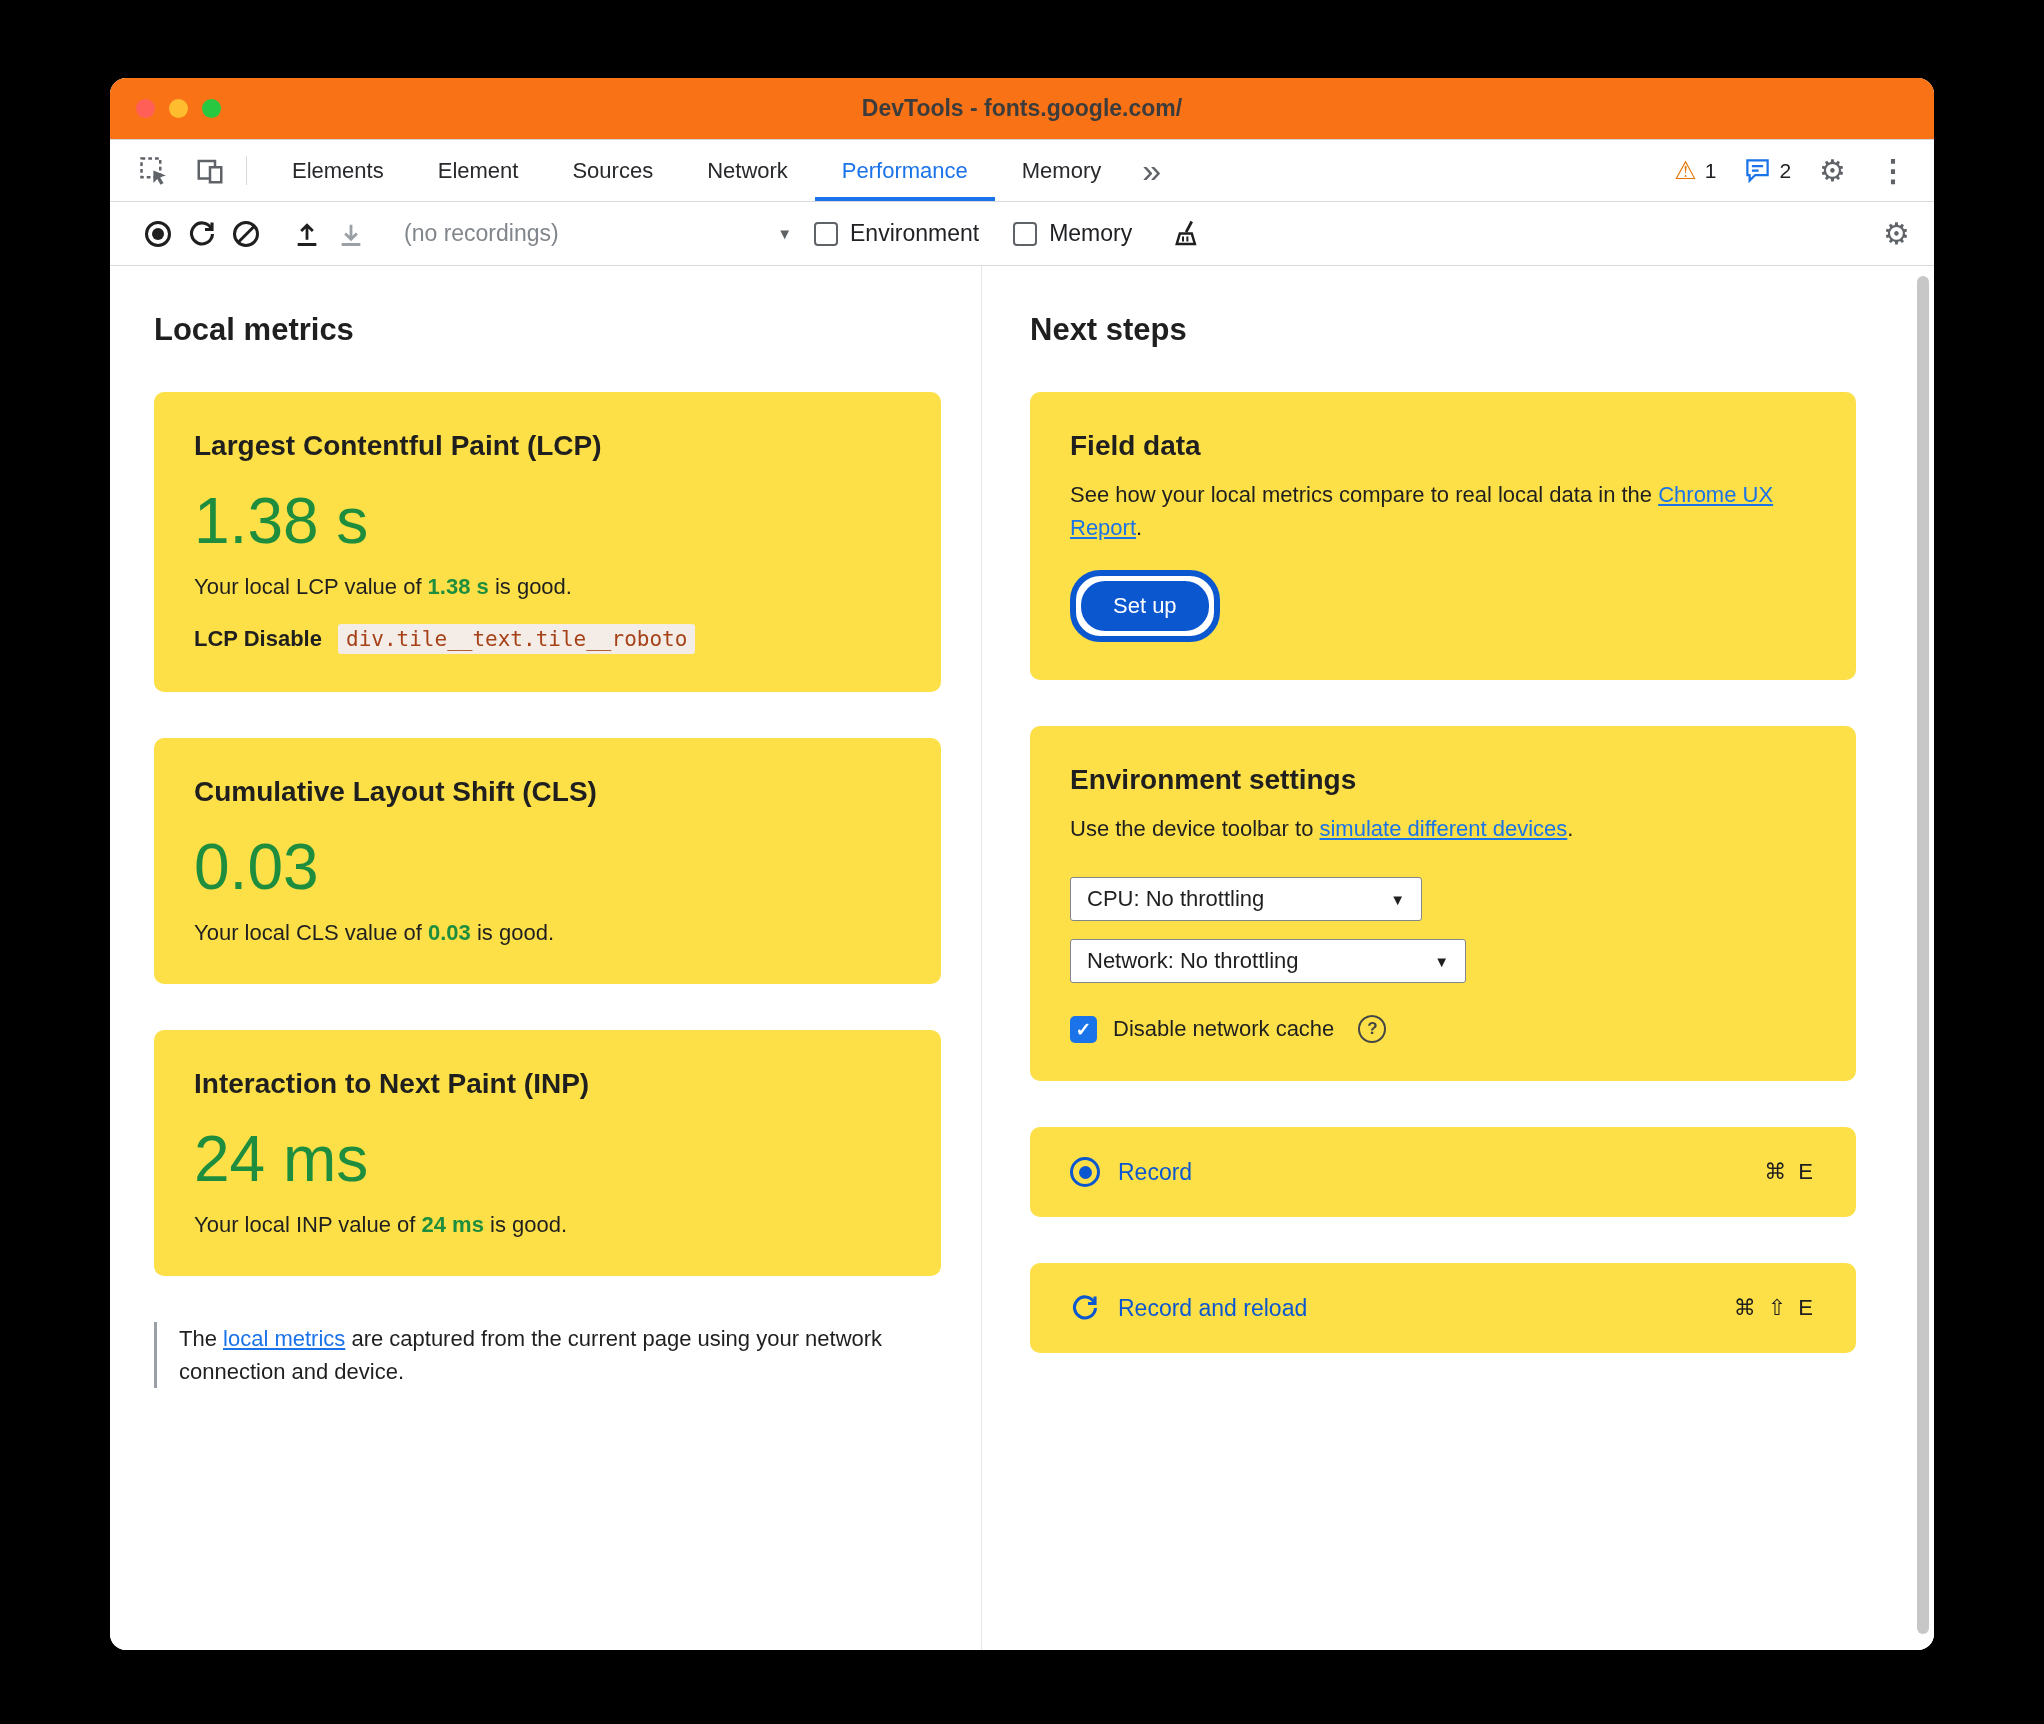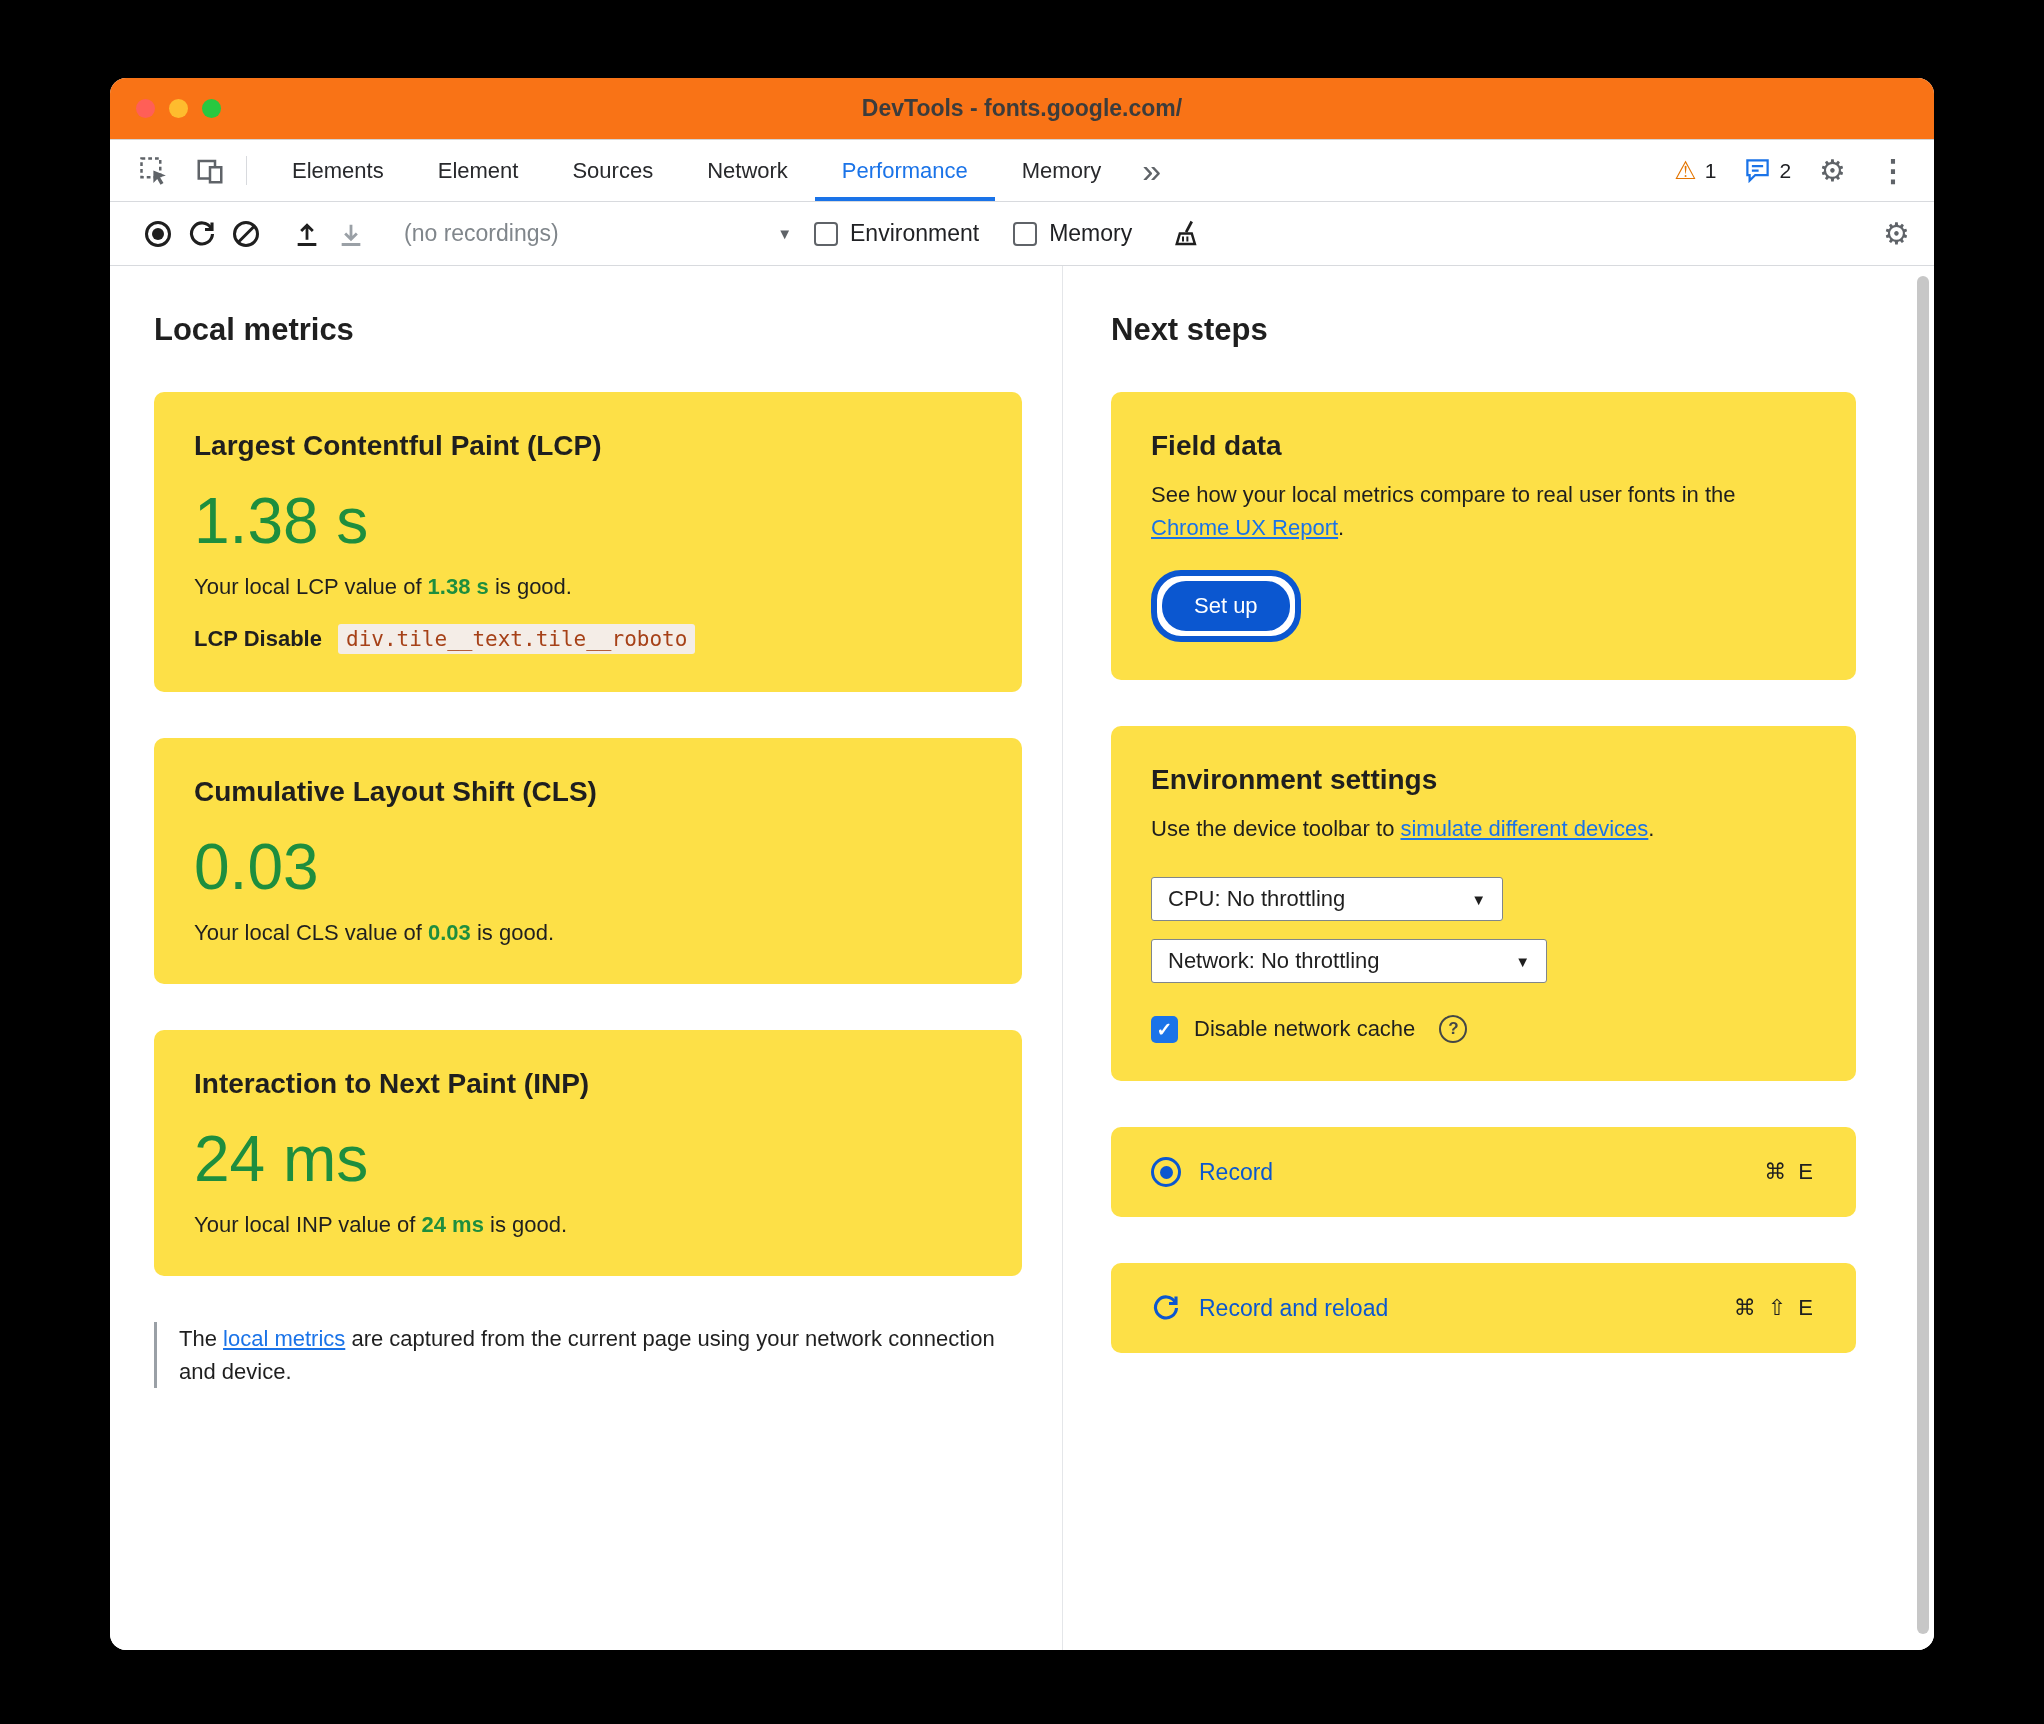--- a/index.html
+++ b/index.html
@@ -49,21 +49,21 @@
   .recordings-select .lbl { font-size:23px; color:#80868b; }
   .tri { font-size:15px; color:#5f6368; }
   .checkrow { display:flex; align-items:center; gap:12px; margin-right:34px; cursor:pointer; }
   .checkbox { width:24px; height:24px; border:2px solid #5f6368; border-radius:4px; background:#fff; }
   .checklabel { font-size:23px; color:#202124; }
   .toolbar-spacer { flex:1; }
 
   
   .content { position:relative; display:flex; height:1384px; background:#fff; }
   .pane { height:100%; }
-  .pane.left { width:953px; border-right:1px solid #e4e6e9; padding:46px 40px 0 44px; }
+  .pane.left { width:872px; border-right:1px solid #e4e6e9; padding:46px 40px 0 44px; }
   .pane.right { flex:1; padding:46px 78px 0 48px; }
   h2.sect { font-size:31px; font-weight:600; color:#1f1f1f; margin:0 0 44px 0; }
 
   .card { background:#fde047; border-radius:10px; padding:38px 40px; margin-bottom:46px; }
   .card-title { font-size:28px; font-weight:600; color:#1f1f1f; }
   .metric-value { font-size:64px; color:#1e8e3e; margin:22px 0 16px; font-weight:400; }
   .metric-desc { font-size:22px; color:#1f1f1f; }
   .good { color:#1e8e3e; font-weight:bold; }
   .lcp-el { margin-top:24px; font-size:22px; color:#1f1f1f; display:flex; align-items:center; }
   .lcp-label { font-weight:bold; margin-right:16px; }
@@ -242,21 +242,21 @@
       </div>
 
       <div class="footnote"><span>The </span><a class="link">local metrics</a><span> are captured from the current page using your network connection and device.</span></div>
     </div>
 
     <div class="pane right">
       <h2 class="sect">Next steps</h2>
 
       <div class="card">
         <div class="card-title">Field data</div>
-        <div class="body-text"><span>See how your local metrics compare to real user fonts in the </span><a class="link">Chrome UX Report</a><span>.</span></div>
+        <div class="body-text"><span>See how your local metrics compare to real local data in the </span><a class="link">Chrome UX Report</a><span>.</span></div>
         <span class="setup-ring">
           <button class="setup-btn">Set up</button>
         </span>
       </div>
 
       <div class="card">
         <div class="card-title">Environment settings</div>
         <div class="body-text"><span>Use the device toolbar to </span><a class="link">simulate different devices</a><span>.</span></div>
         <div class="select cpu">
           <span>CPU: No throttling</span>

